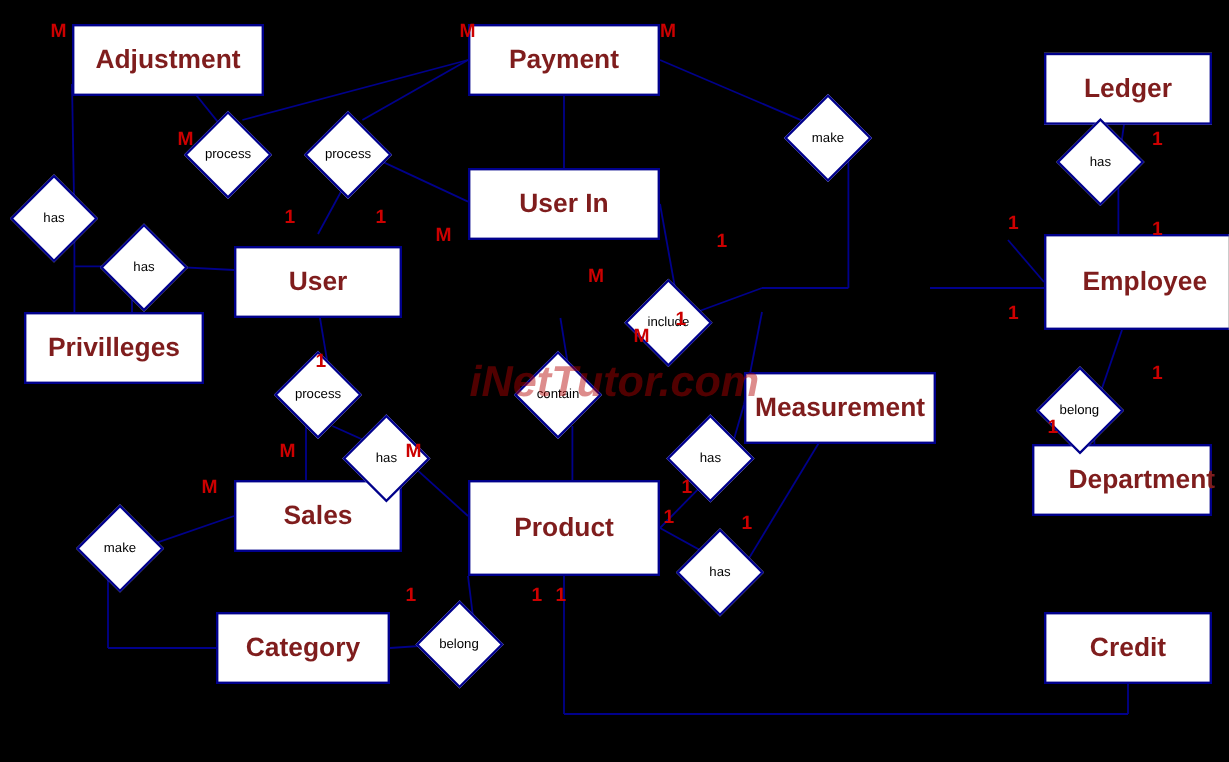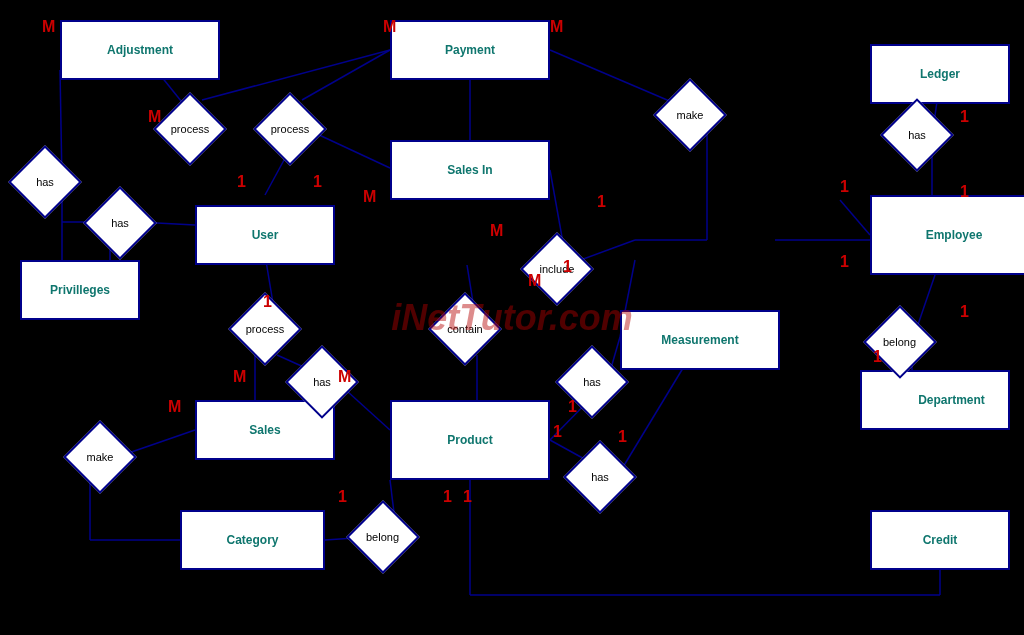--- a/index.html
+++ b/index.html
@@ -23,23 +23,23 @@
       height: 635px;
       pointer-events: none;
     }
     .entity {
       position: absolute;
       background: #fff;
       border: 2px solid #00008b;
       display: flex;
       align-items: center;
       justify-content: center;
-      font-size: 12px;
+      font-size: 22px;
       font-weight: bold;
-      color: #0f766e;
+      color: #7f1d1d;
       text-align: center;
     }
     .diamond {
       position: absolute;
       display: flex;
       align-items: center;
       justify-content: center;
     }
     .diamond-inner {
       background: #fff;
@@ -172,33 +172,33 @@
 
   <div class="entity" style="left:390px; top:20px; width:160px; height:60px;">
     <span>Payment</span>
   </div>
 
   <div class="entity" style="left:870px; top:20px; width:140px; height:60px;margin-top:24px;">
     <span>Ledger</span>
   </div>
 
   <div class="entity" style="left:390px; top:140px; width:160px; height:60px;">
-    <span>Sales In</span>
+    <span>User In</span>
   </div>
 
   <div class="entity" style="left:195px; top:205px; width:140px; height:60px;">
     <span>User</span>
   </div>
 
   <div class="entity" style="left:870px; top:195px; width:168px; height:80px;justify-content:center;">
     <span>Employee</span>
   </div>
 
 
-  <div class="entity" style="left:20px; top:260px; width:120px; height:60px;">
+  <div class="entity" style="left:20px; top:260px; width:150px; height:60px;">
     <span>Privilleges</span>
   </div>
 
   <div class="entity" style="left:620px; top:310px; width:160px; height:60px;">
     <span>Measurement</span>
   </div>
 
   <div class="entity" style="left:860px; top:370px; width:150px; height:60px;padding-left:33px;">
     <span>Department</span>
   </div>

